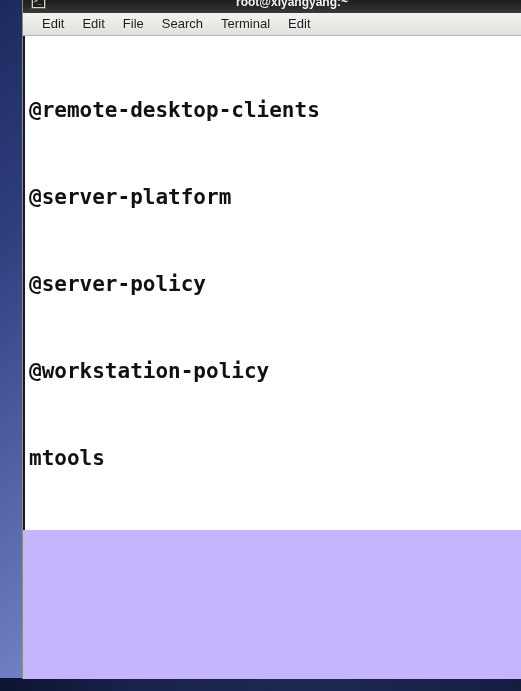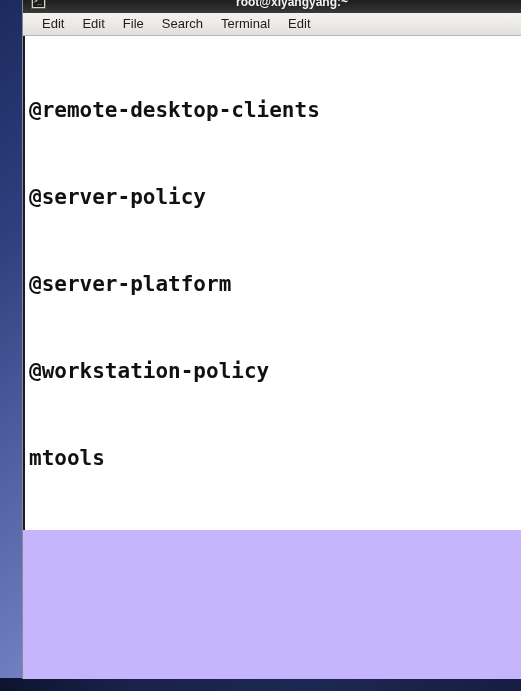--- a/index.html
+++ b/index.html
@@ -154,22 +154,22 @@
     <div class="menu-item">Edit</div>
     <div class="menu-item">File</div>
     <div class="menu-item">Search</div>
     <div class="menu-item">Terminal</div>
     <div class="menu-item">Edit</div>
   </div>
 
   <div id="terminal">
     <div id="term-lines">
       <div class="term-line">@remote-desktop-clients</div>
+      <div class="term-line">@server-platform</div>
       <div class="term-line">@server-policy</div>
-      <div class="term-line">@server-platform</div>
       <div class="term-line">@workstation-policy</div>
       <div class="term-line">mtools</div>
       <div class="term-line">pax</div>
       
       
       
       
       
       
       

